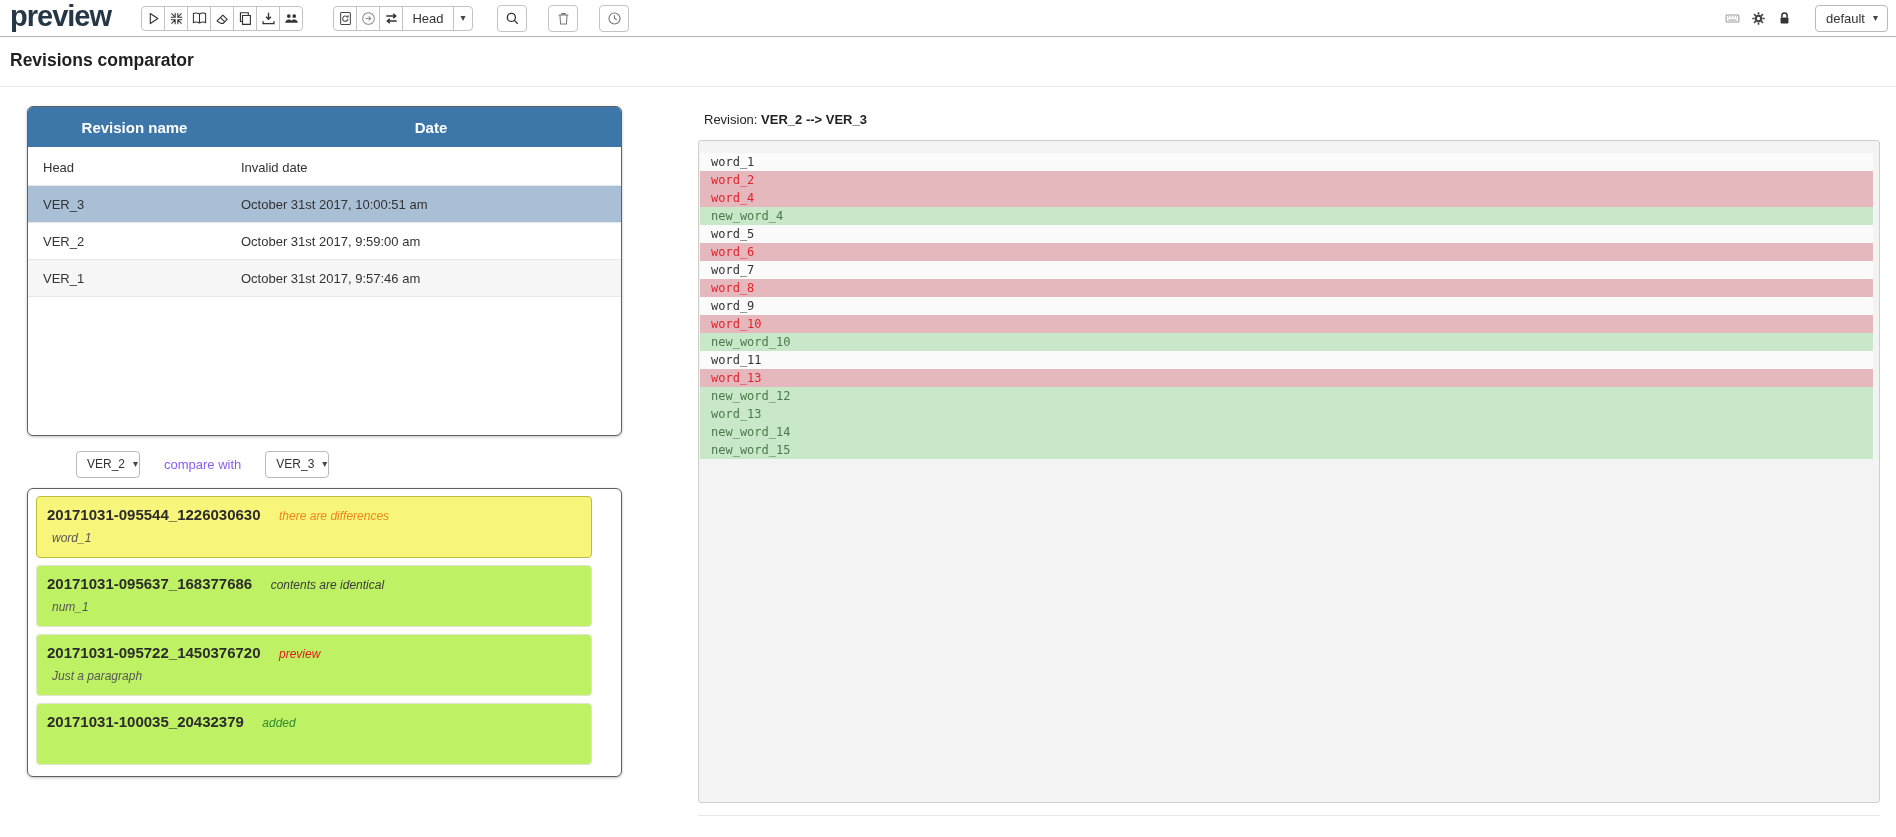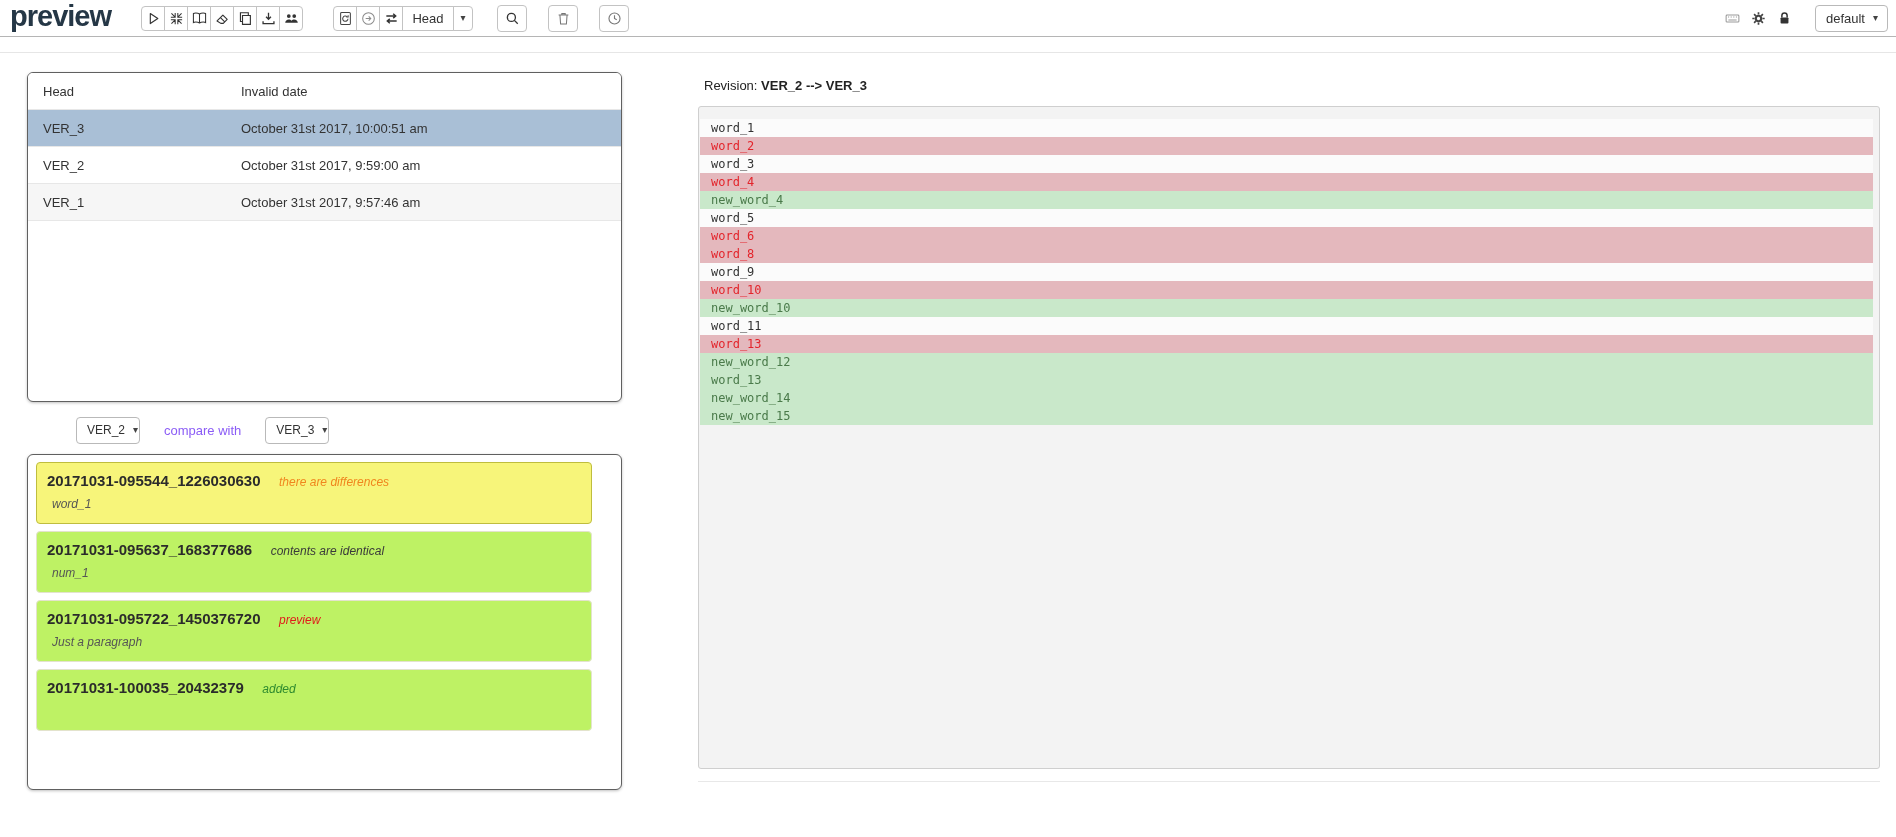--- a/index.html
+++ b/index.html
@@ -47,21 +47,21 @@
   .trow.selected{background:#a9bfd6;}
   .tcell.name{width:213px;padding-left:15px;box-sizing:border-box;}
   .tcell.date{flex:1;}
 
   
   .compare-row{display:flex;align-items:center;margin:14px 0 0 49px;gap:24px;height:28px;}
   .compare-row .select{font-size:12px;width:64px;justify-content:space-between;box-sizing:border-box;}
   .compare-label{font-size:13px;color:#8b5cf6;}
 
   
-  .list-box{margin-top:10px;height:336px;padding:7px 0 0 8px;}
+  .list-box{margin-top:10px;height:289px;padding:7px 0 0 8px;}
   .item{width:556px;border-radius:4px;height:62px;margin-bottom:7px;background:#bef264;border:1px solid #e3e3cd;cursor:pointer;padding:9px 10px 0;box-sizing:border-box;}
   .item.selected{background:#f7f57a;border-color:#bfbd3e;}
   .item-title{font-size:15px;font-weight:bold;color:#2b2b2b;}
   .item-status{font-size:12px;font-style:italic;margin-left:14px;color:#333;}
   .item.differences .item-status{color:#f0861e;}
   .item.identical  .item-status{color:#3a3a3a;}
   .item.deleted    .item-status{color:#e01b1b;}
   .item.added      .item-status{color:#2f8b2f;}
   .item-sub{font-size:12px;font-style:italic;color:#555;margin:7px 0 0 5px;min-height:14px;}
 
@@ -224,27 +224,32 @@
             </span>
           </button>
         </span>
       <button class="select profile">
         <span>default</span>
         <span class="caret">▾</span>
       </button>
     </div>
   </div>
 
+  <div class="page-title">Revisions comparator</div>
   <hr class="sub-hr">
 
   <div class="content">
 
     <div class="left-col">
 
       <div class="panel-box table-box">
+        <div class="thead">
+          <div class="th name">Revision name</div>
+          <div class="th date">Date</div>
+        </div>
         <div class="tbody">
   <div class="trow">
     <div class="tcell name">Head</div>
     <div class="tcell date">Invalid date</div>
   </div>
 
   <div class="trow selected">
     <div class="tcell name">VER_3</div>
     <div class="tcell date">October 31st 2017, 10:00:51 am</div>
   </div>
@@ -310,30 +315,30 @@
 
     <div class="right-col">
       <div class="diff-header">
         <span>Revision: </span><span class="bold">VER_2 --&gt; VER_3</span>
       </div>
       <div class="diff-panel">
   <div class="dline normal"><span>word_1</span></div>
 
   <div class="dline deleted"><span>word_2</span></div>
 
-  <div class="dline normal"><span>word_3</span></div>
 
   <div class="dline deleted"><span>word_4</span></div>
 
   <div class="dline added"><span>new_word_4</span></div>
 
   <div class="dline normal"><span>word_5</span></div>
 
   <div class="dline deleted"><span>word_6</span></div>
 
+  <div class="dline normal"><span>word_7</span></div>
 
   <div class="dline deleted"><span>word_8</span></div>
 
   <div class="dline normal"><span>word_9</span></div>
 
   <div class="dline deleted"><span>word_10</span></div>
 
   <div class="dline added"><span>new_word_10</span></div>
 
   <div class="dline normal"><span>word_11</span></div>

